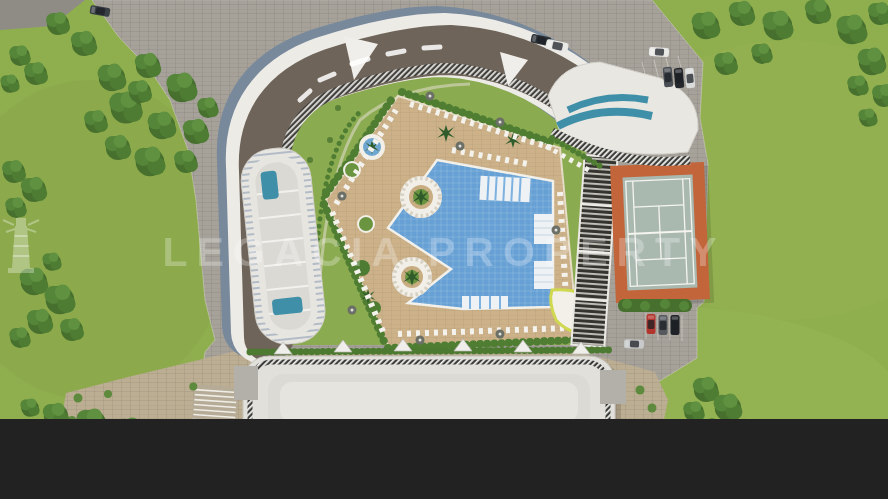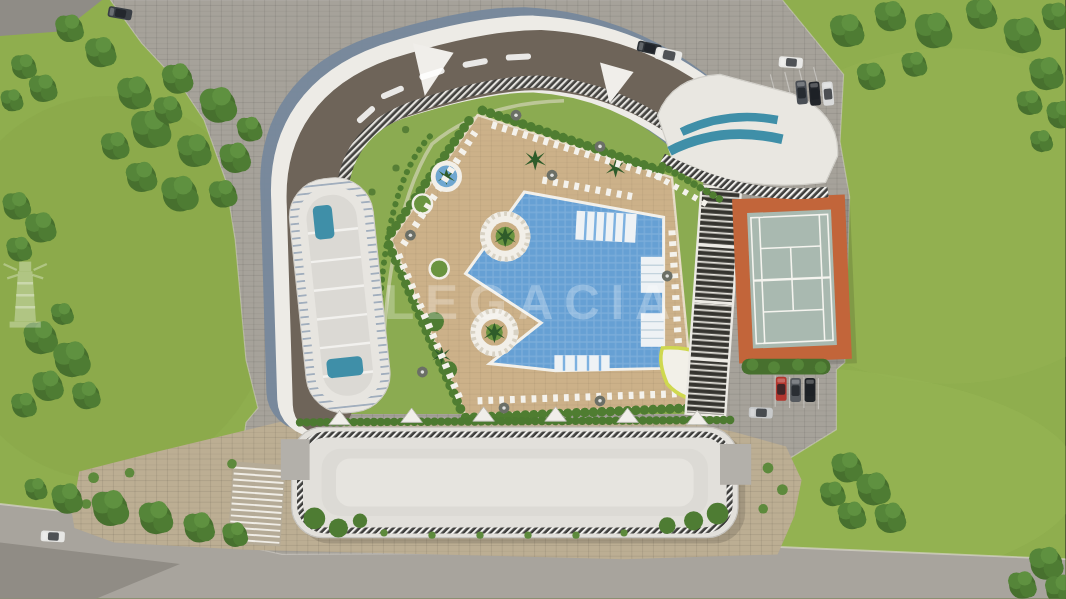--- a/index.html
+++ b/index.html
@@ -1,16 +1,16 @@
 <!DOCTYPE html>
 <html><head>
 <meta charset="utf-8">
 <style>
   html,body{margin:0;padding:0;background:#222;}
-  #stage{position:relative;width:888px;height:499px;overflow:hidden;
+  #stage{position:relative;width:888px;height:419px;overflow:hidden;
          font-family:"Liberation Sans",sans-serif;}
   #stage svg{position:absolute;left:0;top:0;}
   .watermark{position:absolute;left:0;right:0;top:220px;height:64px;
     display:flex;justify-content:center;align-items:center;gap:18px;
     pointer-events:none;color:rgba(255,255,255,0.27);
     font-weight:bold;font-size:41px;letter-spacing:9px;
     text-transform:uppercase;user-select:none;}
   .watermark .wm-icon{opacity:.62;margin-top:-8px;}
 </style>
 </head>
@@ -393,14 +393,15 @@
     </g>
     <g fill="rgba(255,255,255,0.5)">
       <rect x="16" y="6" width="10" height="8"></rect>
       <path d="M15,14 L27,14 L30,56 L12,56 Z"></path>
       <rect x="8" y="56" width="26" height="5"></rect>
     </g>
     <g stroke="rgba(255,255,255,0.75)" stroke-width="2">
       <path d="M14.5,24 h13 M13.5,34 h15 M12.8,44 h16.5"></path>
     </g>
   </svg>
+  <span>PROPERTY</span>
 </div>
 </div>
 
 </body></html>

